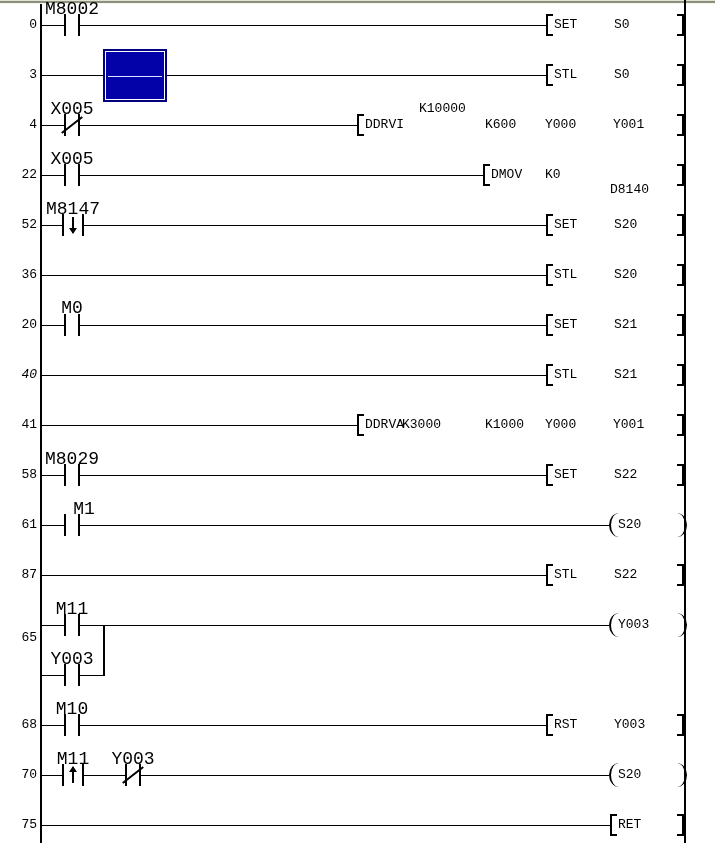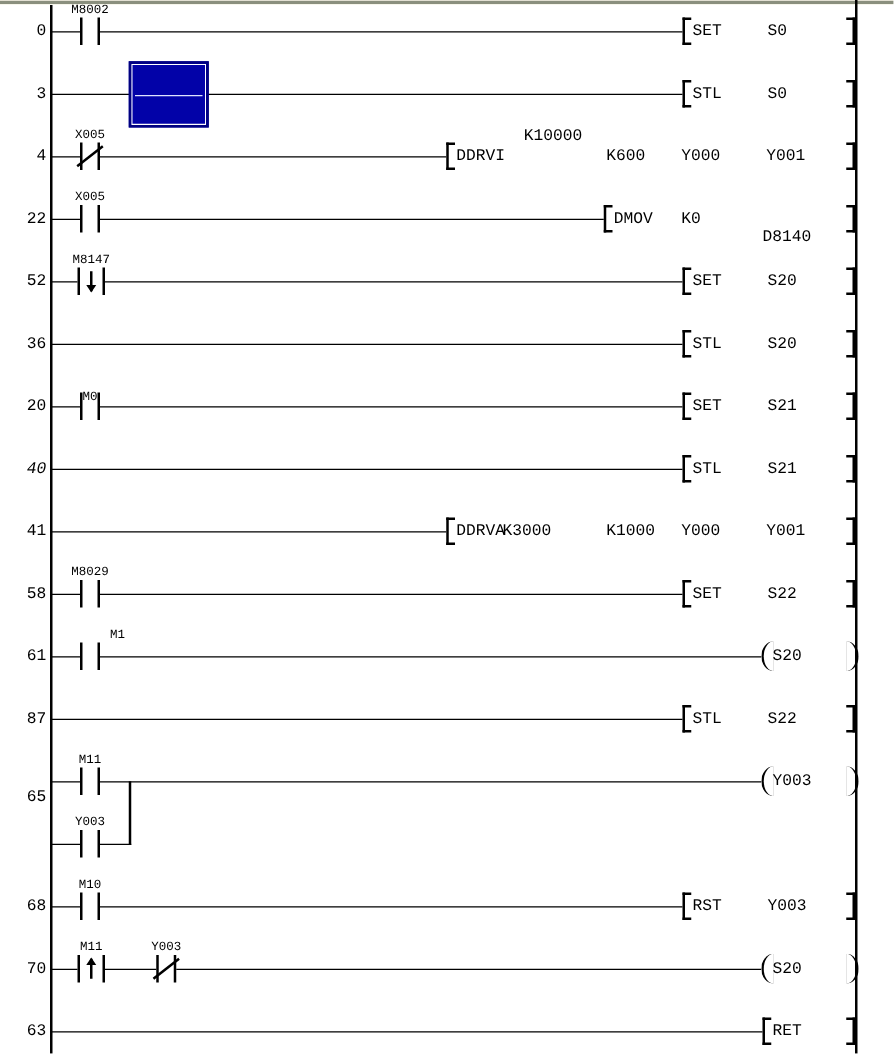--- a/index.html
+++ b/index.html
@@ -7,21 +7,21 @@
     position:relative;width:715px;height:843px;background:#ffffff;overflow:hidden;
     font-family:"Liberation Mono","DejaVu Sans Mono",monospace;color:#000;
   }
   #top-edge{position:absolute;left:0;top:0;width:715px;height:4px;
     background:linear-gradient(#e3e0d3 0 1px,#8a8f7e 1px 3px,#f7f6ec 3px 4px);}
   .rail{position:absolute;width:2px;background:#000;}
   .wire{position:absolute;height:1px;background:#000;}
   .vlink{position:absolute;width:2px;background:#000;}
   .step{position:absolute;left:0;width:37px;text-align:right;font-size:13px;
     transform:translateY(-50%);line-height:14px;}
-  .lbl{position:absolute;width:80px;text-align:center;font-size:10px;line-height:14px;}
+  .lbl{position:absolute;width:80px;text-align:center;font-size:18px;line-height:14px;}
   .cbody{position:absolute;height:22px;background:#fff;border-left:2px solid #000;
     border-right:2px solid #000;box-sizing:border-box;}
   .slash{position:absolute;height:2px;background:#000;transform:rotate(-38deg);}
   .astem{position:absolute;width:2px;background:#000;}
   .ahead{position:absolute;width:0;height:0;border-left:4px solid transparent;
     border-right:4px solid transparent;}
   .ahead.up{border-bottom:6px solid #000;}
   .ahead.down{border-top:6px solid #000;}
   .bopen{position:absolute;width:7px;height:22px;box-sizing:border-box;
     border-left:2px solid #000;border-top:2px solid #000;border-bottom:2px solid #000;}
@@ -100,21 +100,21 @@
     <div class="wire" style="left: 41px; top: 275px; width: 505px;"></div>
     <div class="step" style="top: 275px;">36</div>
     <div class="hit" style="left: 546px; top: 262px; width: 139px; height: 26px;"></div>
     <div class="bopen" style="left: 546px; top: 264px;"></div>
     <div class="tok" style="left: 554px; top: 275px;">STL</div>
     <div class="tok" style="left: 614px; top: 275px;">S20</div>
     <div class="bclose" style="left: 677px; top: 264px;"></div>
     <div class="wire" style="left: 41px; top: 325px; width: 505px;"></div>
     <div class="step" style="top: 325px;">20</div>
     <div class="cbody" style="left: 64px; top: 314px; width: 16px;"></div>
-    <div class="lbl" style="left: 32px; top: 312px;">M0</div>
+    <div class="lbl" style="left: 32px; top: 301px;">M0</div>
     <div class="hit" style="left: 546px; top: 312px; width: 139px; height: 26px;"></div>
     <div class="bopen" style="left: 546px; top: 314px;"></div>
     <div class="tok" style="left: 554px; top: 325px;">SET</div>
     <div class="tok" style="left: 614px; top: 325px;">S21</div>
     <div class="bclose" style="left: 677px; top: 314px;"></div>
     <div class="wire" style="left: 41px; top: 375px; width: 505px;"></div>
     <div class="step" style="top: 375px; font-style: italic;">40</div>
     <div class="hit" style="left: 546px; top: 362px; width: 139px; height: 26px;"></div>
     <div class="bopen" style="left: 546px; top: 364px;"></div>
     <div class="tok" style="left: 554px; top: 375px;">STL</div>
@@ -135,21 +135,21 @@
     <div class="cbody" style="left: 64px; top: 464px; width: 16px;"></div>
     <div class="lbl" style="left: 32px; top: 452px;">M8029</div>
     <div class="hit" style="left: 546px; top: 462px; width: 139px; height: 26px;"></div>
     <div class="bopen" style="left: 546px; top: 464px;"></div>
     <div class="tok" style="left: 554px; top: 475px;">SET</div>
     <div class="tok" style="left: 614px; top: 475px;">S22</div>
     <div class="bclose" style="left: 677px; top: 464px;"></div>
     <div class="wire" style="left: 41px; top: 525px; width: 568px;"></div>
     <div class="step" style="top: 525px;">61</div>
     <div class="cbody" style="left: 64px; top: 514px; width: 16px;"></div>
-    <div class="lbl" style="left: 20px; top: 502px; text-align: right;">M1</div>
+    <div class="lbl" style="left: 44px; top: 502px;">M1</div>
     <div class="hit" style="left: 609px; top: 512px; width: 78px; height: 26px;"></div>
     <div class="popen" style="left: 609px; top: 513px;"></div>
     <div class="tok" style="left: 618px; top: 525px;">S20</div>
     <div class="pclose" style="left: 677px; top: 513px;"></div>
     <div class="wire" style="left: 41px; top: 575px; width: 505px;"></div>
     <div class="step" style="top: 575px;">87</div>
     <div class="hit" style="left: 546px; top: 562px; width: 139px; height: 26px;"></div>
     <div class="bopen" style="left: 546px; top: 564px;"></div>
     <div class="tok" style="left: 554px; top: 575px;">STL</div>
     <div class="tok" style="left: 614px; top: 575px;">S22</div>
@@ -182,18 +182,18 @@
     <div class="ahead up" style="left: 69px; top: 766px;"></div>
     <div class="lbl" style="left: 33px; top: 752px;">M11</div>
     <div class="cbody" style="left: 125px; top: 764px; width: 16px;"></div>
     <div class="slash" style="left: 120px; top: 774px; width: 26px;"></div>
     <div class="lbl" style="left: 93px; top: 752px;">Y003</div>
     <div class="hit" style="left: 609px; top: 762px; width: 78px; height: 26px;"></div>
     <div class="popen" style="left: 609px; top: 763px;"></div>
     <div class="tok" style="left: 618px; top: 775px;">S20</div>
     <div class="pclose" style="left: 677px; top: 763px;"></div>
     <div class="wire" style="left: 41px; top: 825px; width: 569px;"></div>
-    <div class="step" style="top: 825px;">63</div>
+    <div class="step" style="top: 825px;">75</div>
     <div class="hit" style="left: 610px; top: 812px; width: 75px; height: 26px;"></div>
     <div class="bopen" style="left: 610px; top: 814px;"></div>
     <div class="tok" style="left: 618px; top: 825px;">RET</div>
     <div class="bclose" style="left: 677px; top: 814px;"></div>
   </div>
 
 </body></html>

